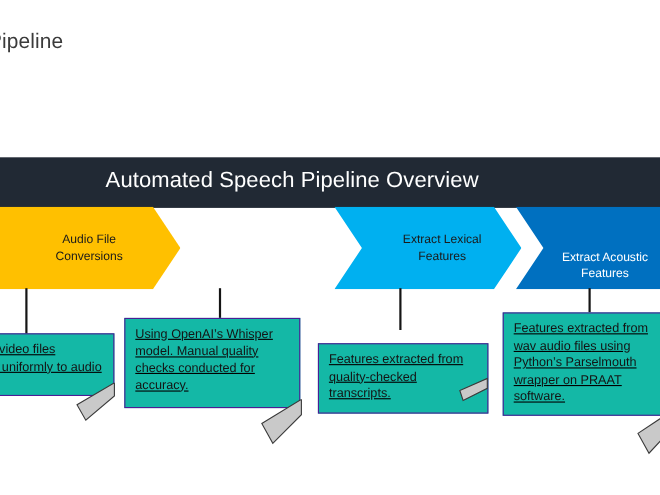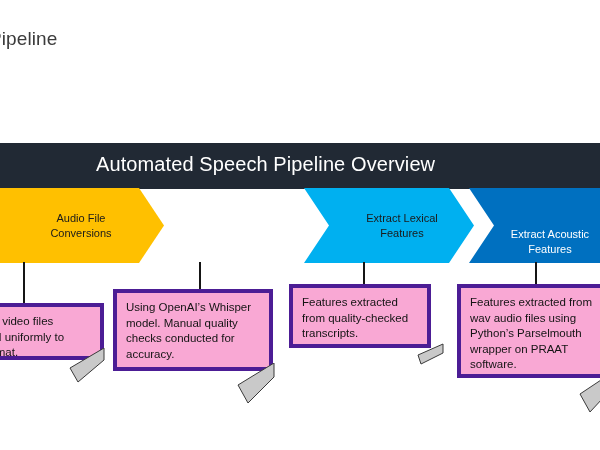--- a/index.html
+++ b/index.html
@@ -84,23 +84,24 @@
   .connector {
     position: absolute;
     width: 2px;
     background: #151515;
   }
 
   
   .note {
     position: absolute;
     box-sizing: border-box;
-    background: #f9a8d4;
-    border: 4px solid #4c1d95;
+    background: #14b8a6;
+    border: 1px solid #4c1d95;
     z-index: 5;
+    text-decoration: underline;
   }
   .note-text {
     font-size: 11.5px;
     line-height: 15.6px;
     color: #141414;
     padding: 7px 9px 0 9px;
     white-space: pre-line;
   }
   .fold {
     position: absolute;
@@ -164,21 +165,21 @@
 
   <div class="note" style="left:113px; top:289px; width:160px; height:82px;">
     <div class="note-text">Using OpenAI’s Whisper model. Manual quality checks conducted for accuracy.</div>
   </div>
   <div class="fold" style="left:236px; top:363px;">
     <svg width="40" height="42" viewBox="0 0 40 42">
       <polygon points="38,0 38,14 12,40 2,22" fill="#c9c9c9" stroke="#3a3a3a" stroke-width="1"></polygon>
     </svg>
   </div>
 
-  <div class="note" style="left:289px; top:284px; width:142px; height:64px;">
+  <div class="note" style="left:289px; top:312px; width:155px; height:64px;">
     <div class="note-text">Features extracted from quality-checked transcripts.</div>
   </div>
   <div class="fold" style="left:416px; top:343px;">
     <svg width="30" height="24" viewBox="0 0 30 24">
       <polygon points="27,1 27,10 5,21 2,12" fill="#c9c9c9" stroke="#3a3a3a" stroke-width="1"></polygon>
     </svg>
   </div>
 
   <div class="note" style="left:457px; top:284px; width:162px; height:94px;">
     <div class="note-text">Features extracted from wav audio files using Python’s Parselmouth wrapper on PRAAT software.</div>

